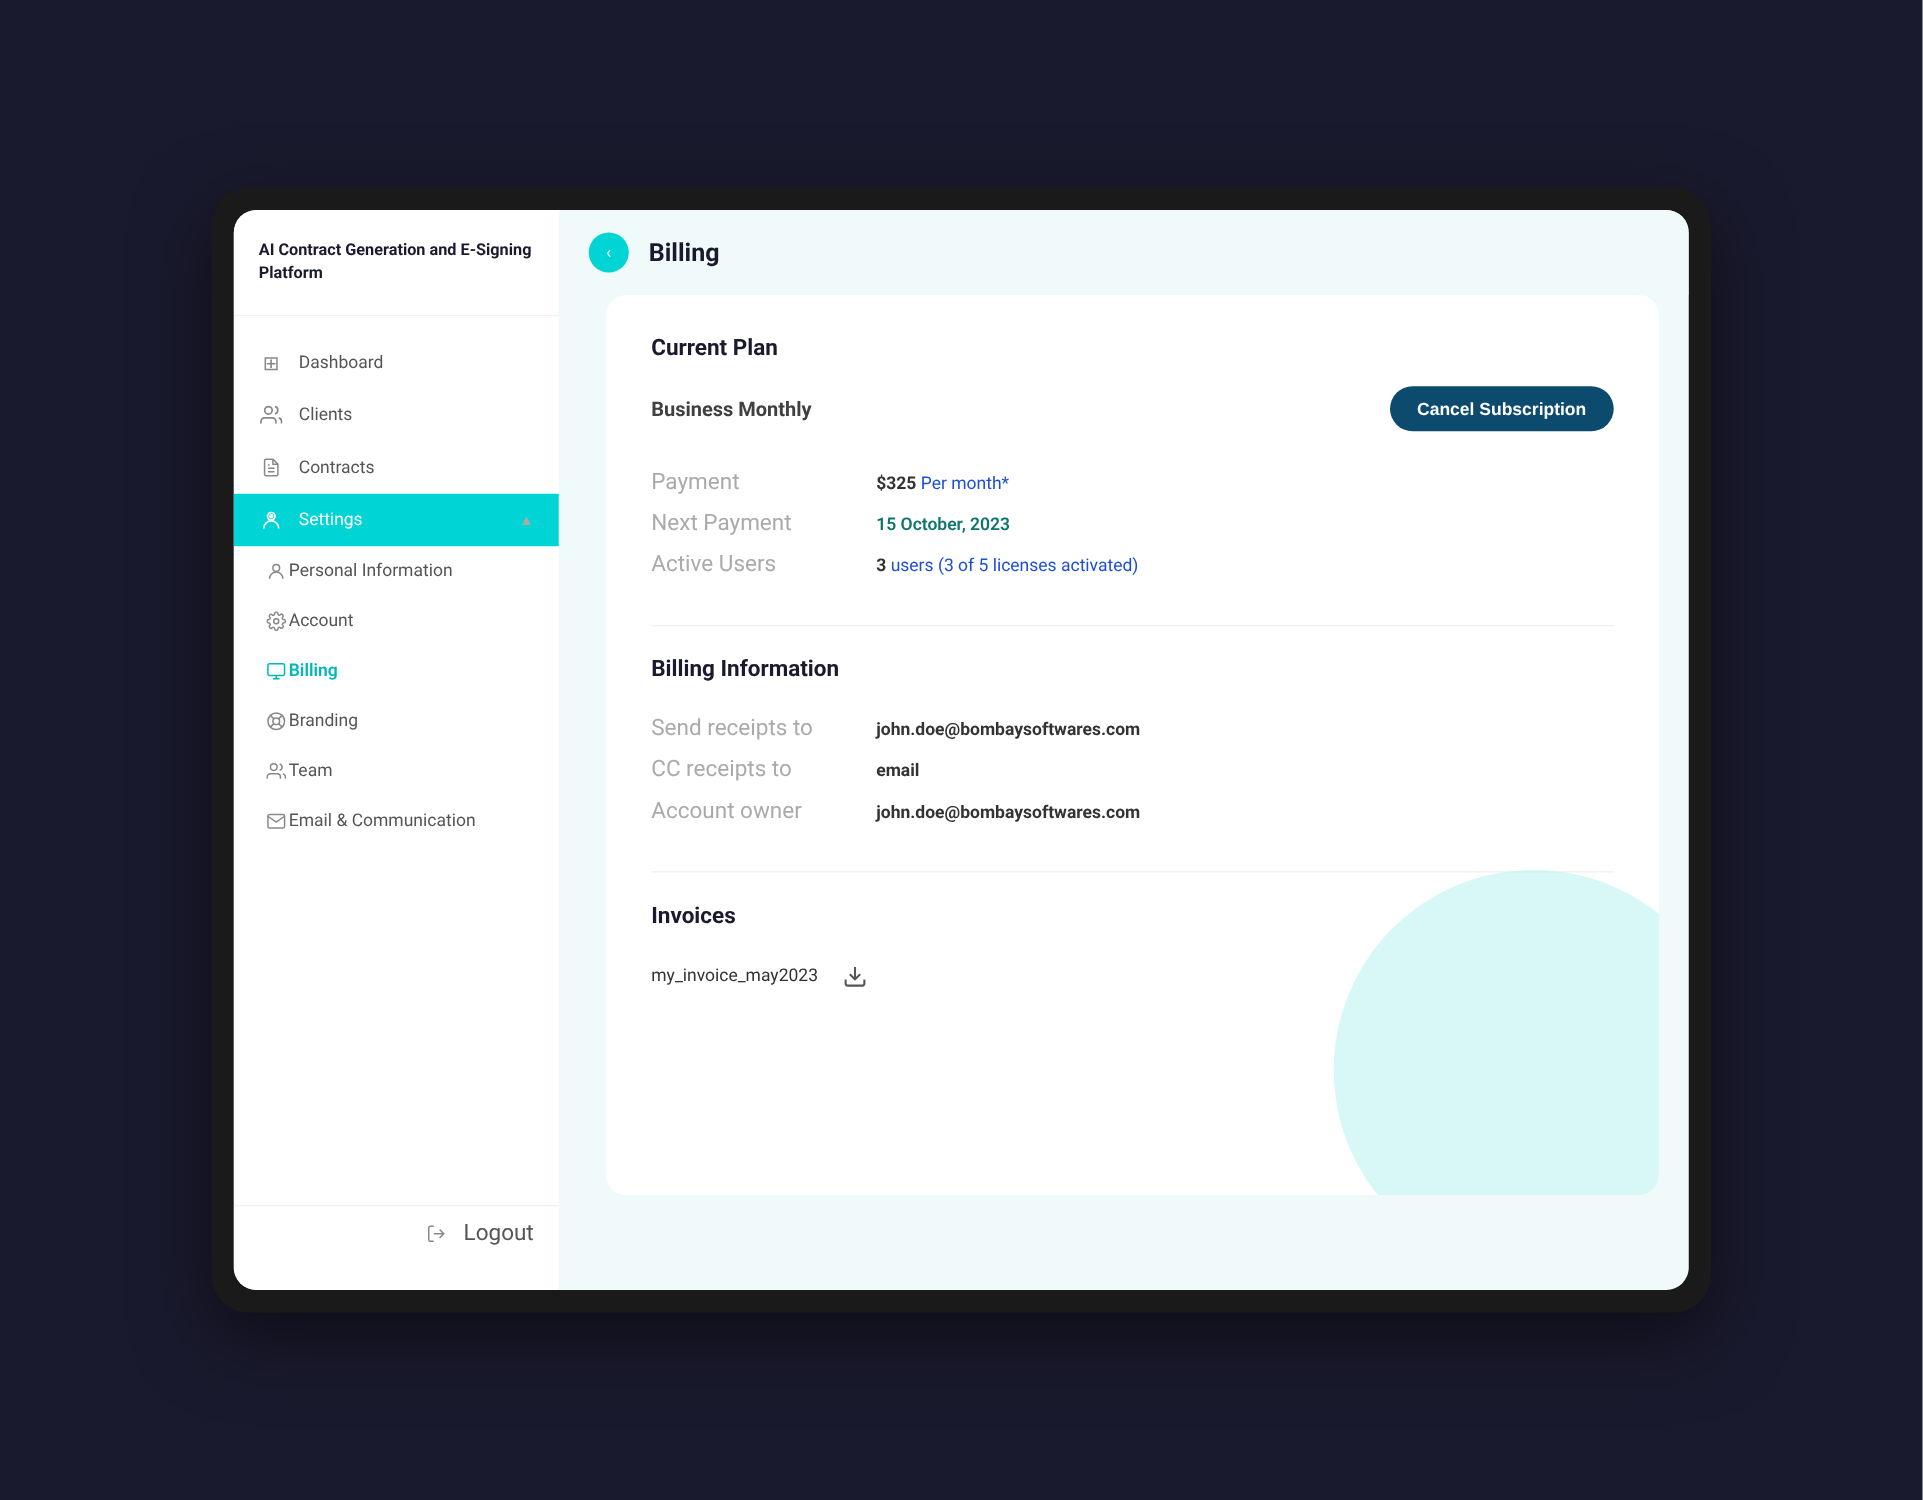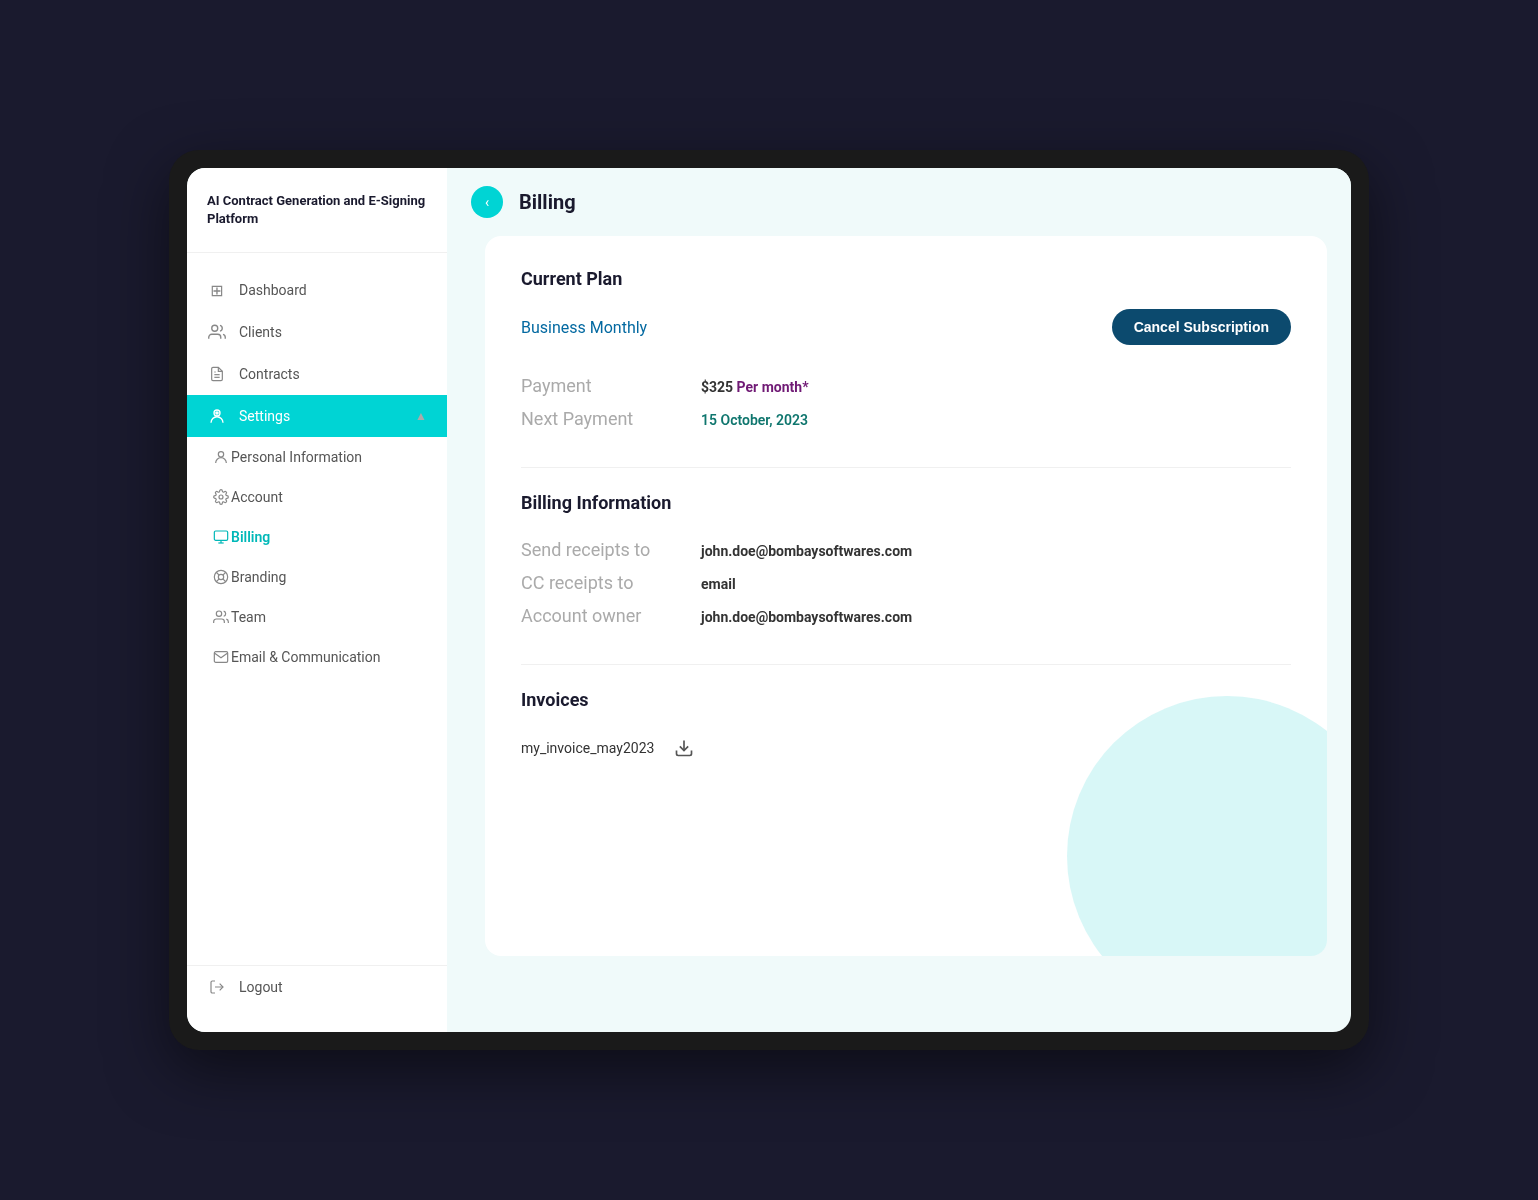--- a/index.html
+++ b/index.html
@@ -86,23 +86,24 @@
     }
     .nav-sub-item.active-sub { color: #00b8b8; font-weight: 600; }
     .settings-group { margin-top: 0; }
     .sidebar-spacer { flex: 1; }
     .logout-item {
       display: flex;
       align-items: center;
       gap: 12px;
       padding: 11px 20px;
       cursor: pointer;
-      font-size: 14px;
+      font-size: 18px;
       color: #555;
       border-top: 1px solid #f0f0f0;
+      justify-content: flex-end;
     }
     .chevron-icon {
       margin-left: auto;
       font-size: 12px;
       color: #aaa;
     }
 
     
     .main-content {
       flex: 1;
@@ -165,22 +166,22 @@
       margin-bottom: 20px;
     }
     .plan-row {
       display: flex;
       align-items: center;
       justify-content: space-between;
       margin-bottom: 24px;
     }
     .plan-name {
       font-size: 16px;
-      font-weight: 400;
-      color: #0369a1;
+      font-weight: 700;
+      color: #404040;
       text-align: right;
     }
     .cancel-btn {
       background: #0c4a6e;
       color: #fff;
       border: none;
       border-radius: 24px;
       padding: 10px 22px;
       font-size: 14px;
       font-weight: 600;
@@ -200,21 +201,21 @@
       font-size: 18px;
       color: #aaa;
     }
     .info-value {
       font-size: 14px;
       color: #333;
     }
     .info-value.bold { font-weight: 700; }
     .info-value.red { color: #0f766e; font-weight: 600; }
     .info-value .highlight { font-weight: 700; color: #333; }
-    .info-value .muted { color: #701a75; font-weight: 700; text-align: right; }
+    .info-value .muted { color: #1d4ed8; font-weight: 400; text-align: right; }
     .divider {
       height: 1px;
       background: #f0f0f0;
       margin: 16px 0 24px 0;
     }
     .invoice-row {
       display: flex;
       align-items: center;
       gap: 20px;
       padding: 8px 0;
@@ -384,20 +385,26 @@
             <div class="info-row">
               <span class="info-label">Payment</span>
               <span class="info-value">
                 <span class="highlight">$325</span><span class="muted"> Per month*</span>
               </span>
             </div>
             <div class="info-row">
               <span class="info-label">Next Payment</span>
               <span class="info-value red">15 October, 2023</span>
             </div>
+            <div class="info-row">
+              <span class="info-label">Active Users</span>
+              <span class="info-value">
+                <span class="highlight">3</span><span class="muted"> users (3 of 5 licenses activated)</span>
+              </span>
+            </div>
           </div>
 
           <div class="divider"></div>
 
           <div class="section-title">Billing Information</div>
 
           <div class="info-table">
             <div class="info-row">
               <span class="info-label">Send receipts to</span>
               <span class="info-value bold">john.doe@bombaysoftwares.com</span>

